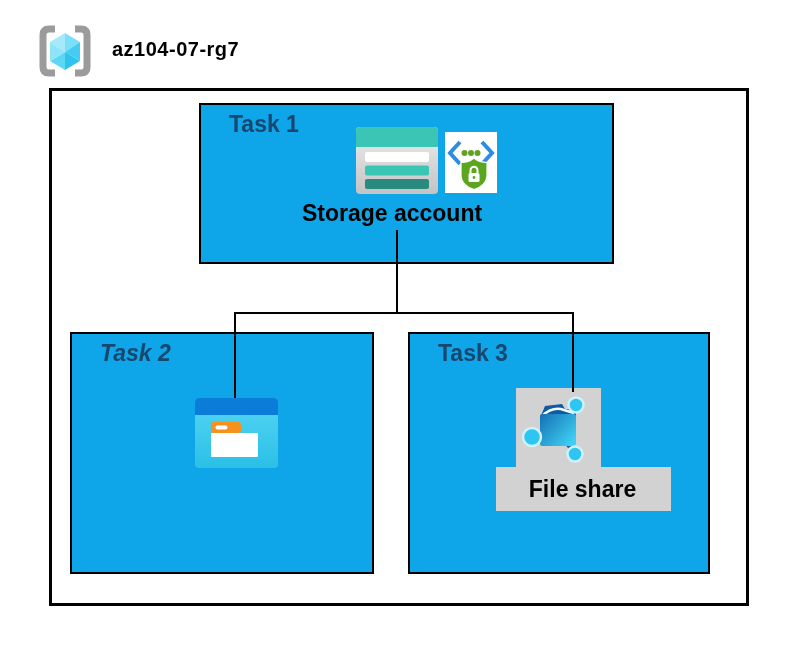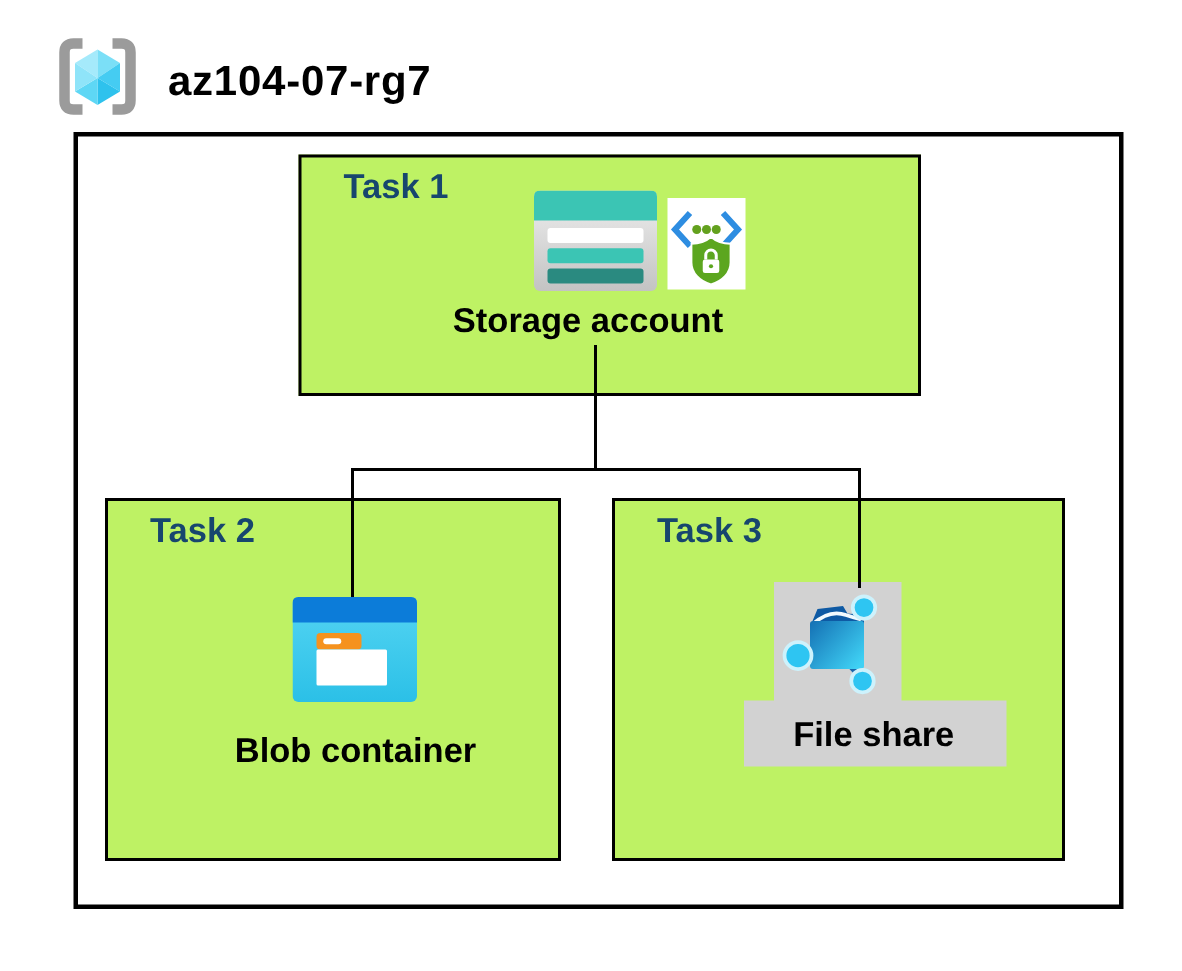--- a/index.html
+++ b/index.html
@@ -3,32 +3,32 @@
 <meta charset="utf-8">
 <style>
   html,body { margin:0; padding:0; background:#ffffff; }
   #canvas {
     position:relative; width:788px; height:647px; background:#ffffff;
     font-family:"Liberation Sans","DejaVu Sans",sans-serif; overflow:hidden;
   }
   .rg-header { position:absolute; left:0; top:0; width:788px; height:88px; }
   .rg-icon { position:absolute; left:38px; top:24px; }
   .rg-title {
-    position:absolute; left:112px; top:38px; font-size:28px; font-weight:bold;
+    position:absolute; left:112px; top:38px; font-size:20px; font-weight:bold;
     color:#000; letter-spacing:0.5px; white-space:nowrap;
   }
   .outer-box {
     position:absolute; left:49px; top:88px; width:700px; height:518px;
     border:3px solid #000; box-sizing:border-box; background:#fff;
   }
   .task-box {
-    position:absolute; border:2px solid #000; background:#bef264; box-sizing:border-box;
+    position:absolute; border:2px solid #000; background:#0ea5e9; box-sizing:border-box;
   }
   .task1 { left:199px; top:103px; width:415px; height:161px; }
-  .task2 { left:70px;  top:332px; width:304px; height:242px; }
+  .task2 { left:70px;  top:332px; width:304px; height:242px;font-style:italic; }
   .task3 { left:408px; top:332px; width:302px; height:242px; }
   .task-label {
     position:absolute; left:28px; top:6px; font-size:23px; font-weight:bold;
     color:#17466E; white-space:nowrap;
   }
   .resource-label {
     position:absolute; font-size:23px; font-weight:bold; color:#000;
     text-align:center; white-space:nowrap;
   }
   .storage-icon { position:absolute; left:155px; top:22px; }
@@ -111,21 +111,20 @@
             <stop offset="1" stop-color="#2BC0E7"></stop>
         </linearGradient>
       </defs>
       <rect x="0" y="0" width="83" height="70" rx="4" fill="url(#blob-body)"></rect>
       <path d="M4 0 H79 Q83 0 83 4 V17 H0 V4 Q0 0 4 0 Z" fill="#0C7CD9"></path>
       <rect x="16" y="24" width="30" height="11" rx="2.5" fill="#F5921E"></rect>
       <rect x="20.5" y="27.5" width="12" height="4" rx="2" fill="#FFFFFF"></rect>
       <rect x="16" y="35" width="47" height="24" rx="1" fill="#FFFFFF"></rect>
     </svg>
 
-    <span class="resource-label t2-label">Blob container</span>
   </div>
 
   <div class="task-box task3">
     <span class="task-label">Task 3</span>
 
     <div class="fs-backdrop"></div>
 
     <svg class="fs-icon" width="76" height="74" viewBox="0 0 76 74">
       <defs>
         <linearGradient id="fs-body" x1="0" y1="0" x2="1" y2="0.8">

